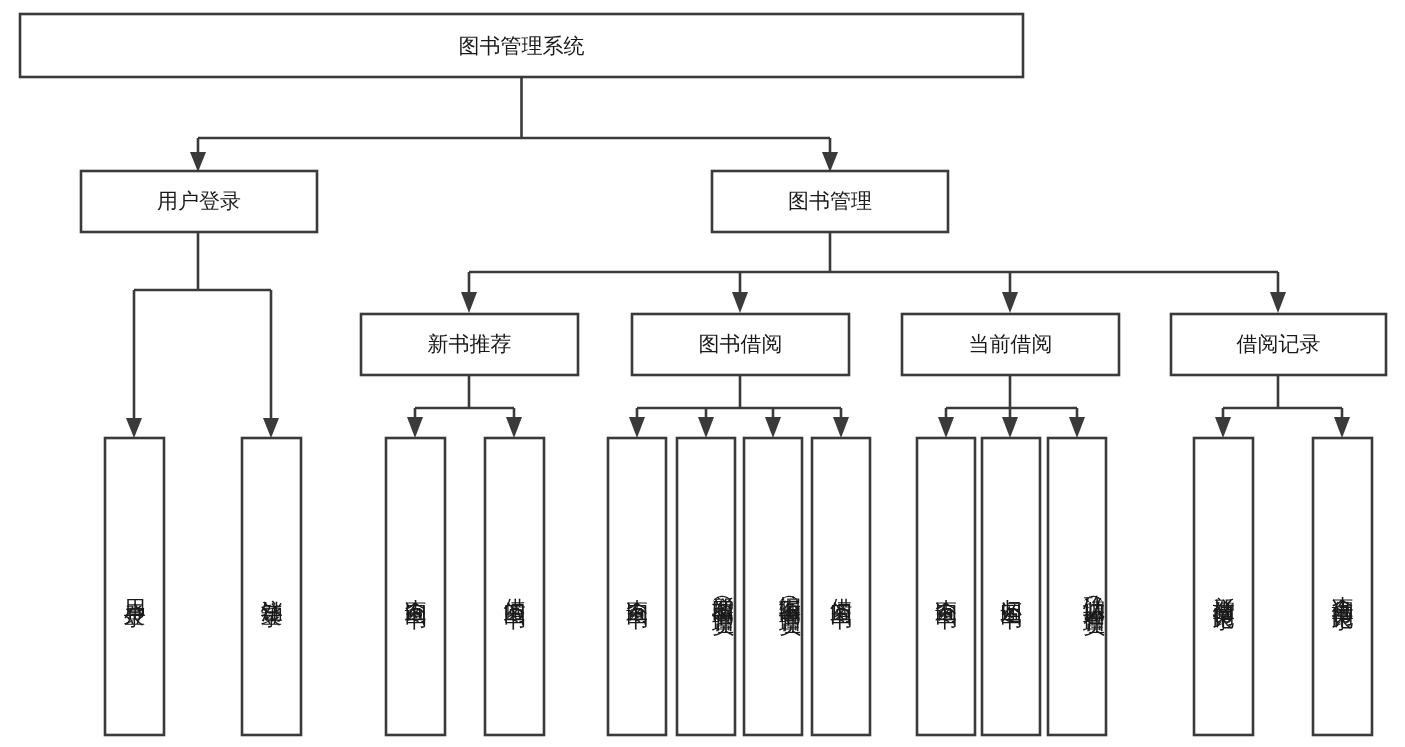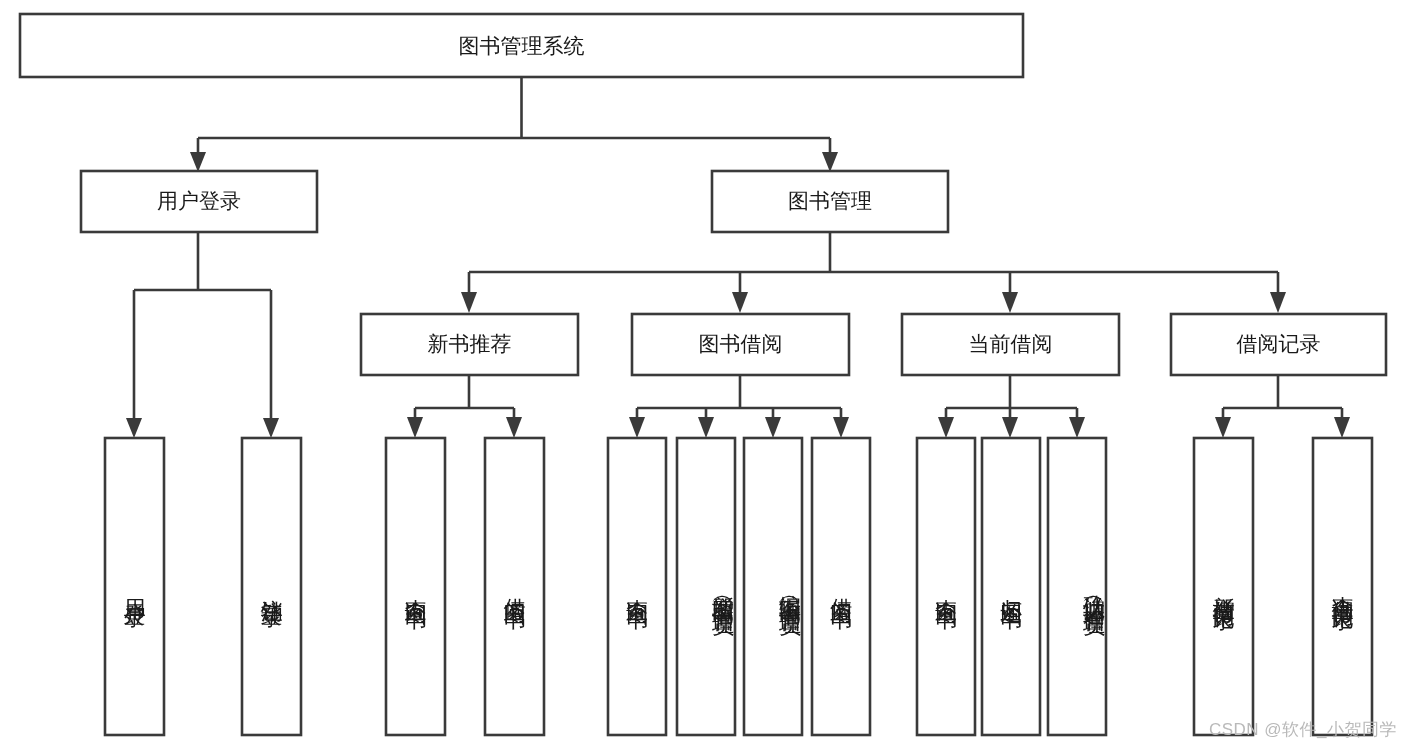--- a/index.html
+++ b/index.html
@@ -198,15 +198,14 @@
   <div class="node-label-v" style="left:608px; top:438px; width:58px; height:297px;">查询图书</div>
   <div class="node-label-v" style="left:677px; top:438px; width:58px; height:297px; align-items:flex-start; padding-top:8px; box-sizing:border-box;">新增图书（管理员）</div>
   <div class="node-label-v" style="left:744px; top:438px; width:58px; height:297px; align-items:flex-start; padding-top:8px; box-sizing:border-box;">编辑图书（管理员）</div>
   <div class="node-label-v" style="left:812px; top:438px; width:58px; height:297px;">借阅图书</div>
   <div class="node-label-v" style="left:917px; top:438px; width:58px; height:297px;">查询图书</div>
   <div class="node-label-v" style="left:982px; top:438px; width:58px; height:297px;">归还图书</div>
   <div class="node-label-v" style="left:1048px; top:438px; width:58px; height:297px; align-items:flex-start; padding-top:8px; box-sizing:border-box;">确认归还（管理员）</div>
   <div class="node-label-v" style="left:1194px; top:438px; width:59px; height:297px;">新增借阅记录</div>
   <div class="node-label-v" style="left:1313px; top:438px; width:59px; height:297px;">查询借阅记录</div>
 
-  <div class="watermark">CSDN @软件_小贺同学</div>
 
 </div>
 
 </body></html>

